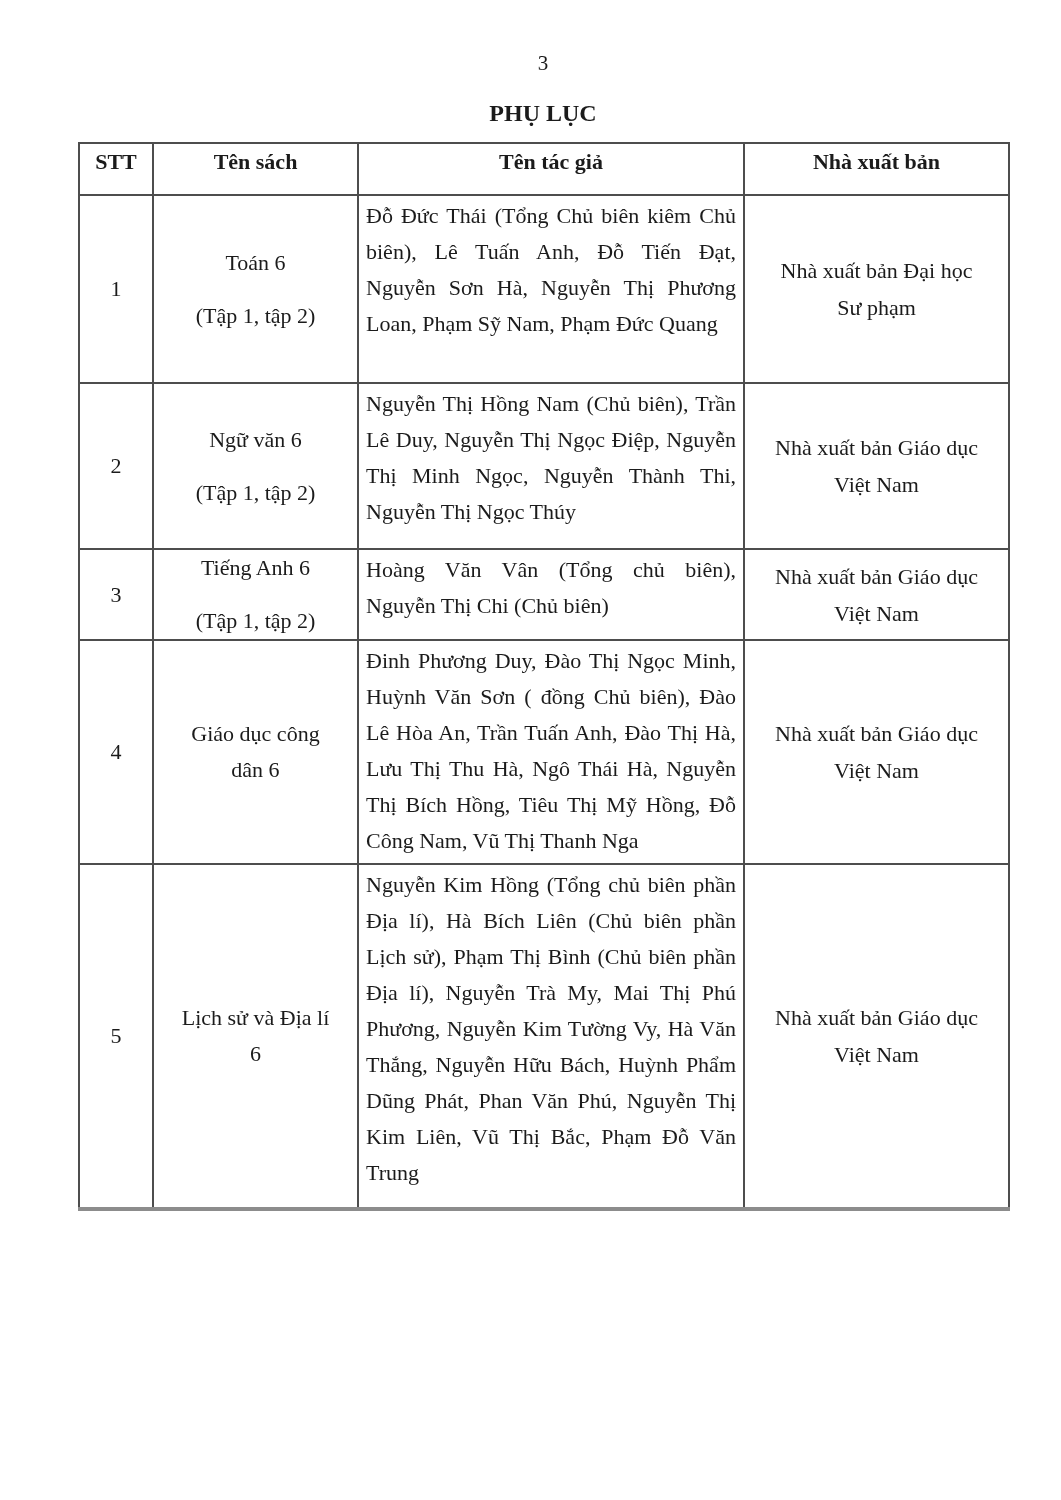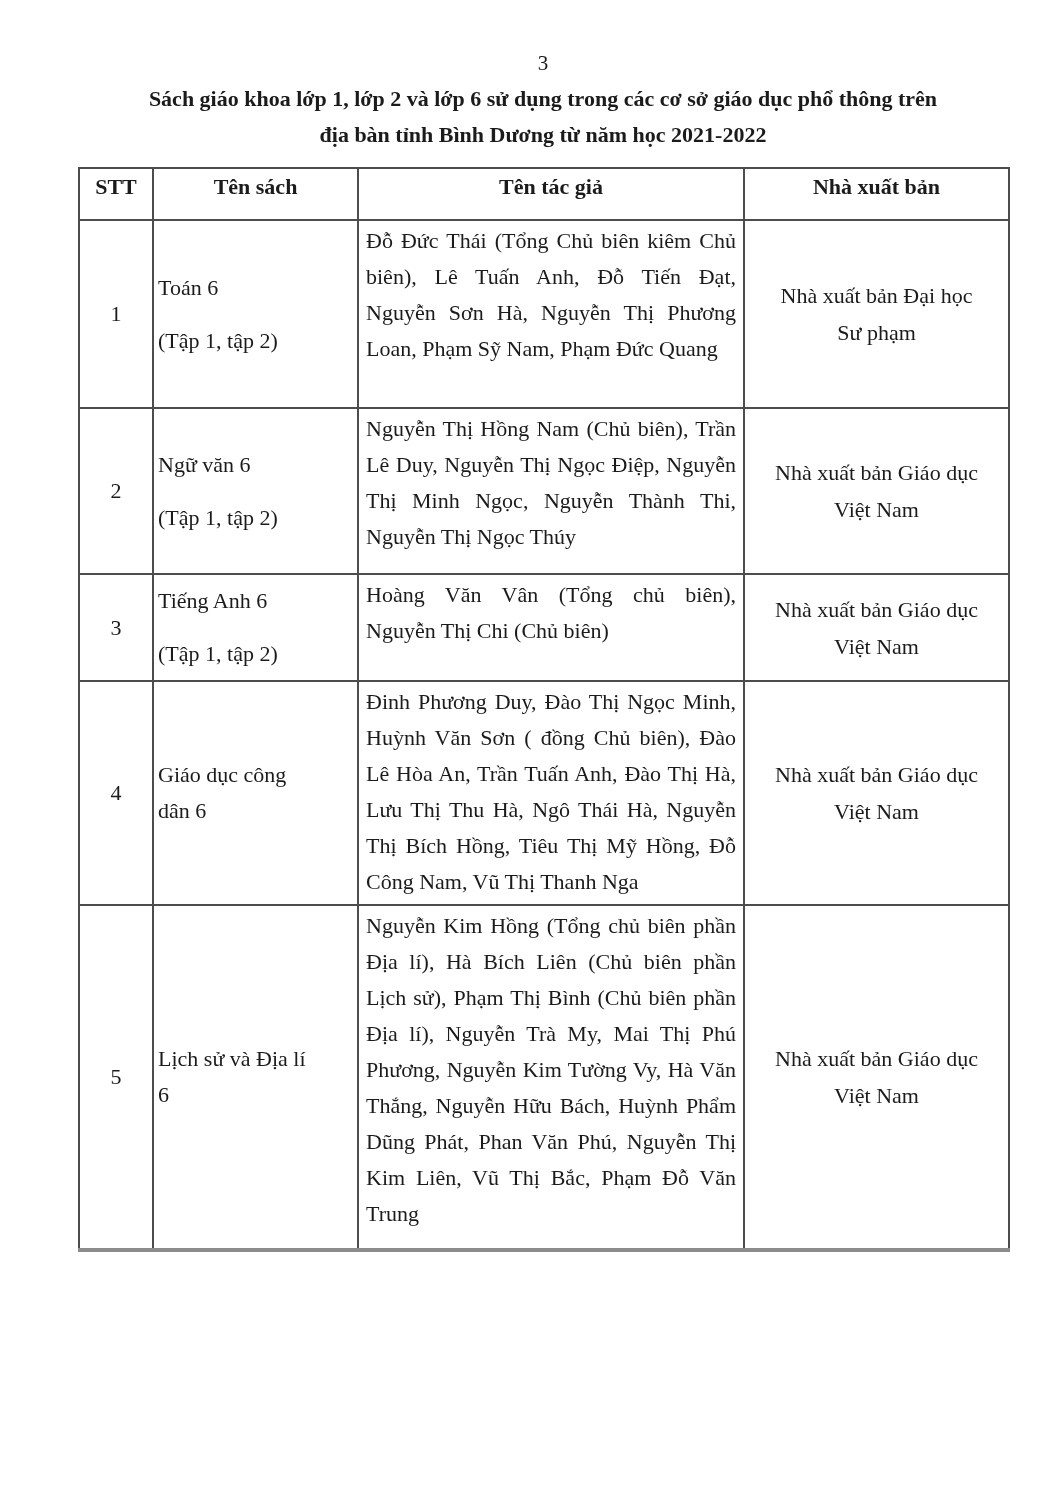--- a/index.html
+++ b/index.html
@@ -45,42 +45,39 @@
     text-align: center;
   }
 
   tr.r0 td { height: 188px; }
   tr.r1 td { height: 166px; }
   tr.r2 td { height: 86px; }
   tr.r3 td { height: 197px; }
   tr.r4 td { height: 345px; }
 
   td.col-stt { text-align: center; vertical-align: middle; }
-  td.col-title { vertical-align: middle; line-height: 36px; padding: 8px 4px; }
+  td.col-title { text-align: center; vertical-align: middle; line-height: 36px; padding: 0 4px; }
   td.col-title .title-gap { margin-top: 17px; }
   td.col-authors {
     text-align: justify;
     vertical-align: top;
     line-height: 36px;
     padding: 2px 7px 4px 7px;
   }
   td.col-publisher { text-align: center; vertical-align: middle; line-height: 37px; padding: 0 22px; }
 </style>
 </head>
 <body>
 
 <div class="page">
 
   <div class="center-block page-number">3</div>
 
+  <h1 class="center-block doc-title">PHỤ LỤC</h1>
 
-  <div class="center-block doc-subtitle">
-    <div>Sách giáo khoa lớp 1, lớp 2 và lớp 6 sử dụng trong các cơ sở giáo dục phổ thông trên</div>
-    <div>địa bàn tỉnh Bình Dương từ năm học 2021-2022</div>
-  </div>
 
 
   <table class="book-table">
     <colgroup>
         <col class="c1">
         <col class="c2">
         <col class="c3">
         <col class="c4">
       </colgroup>
     <thead>

